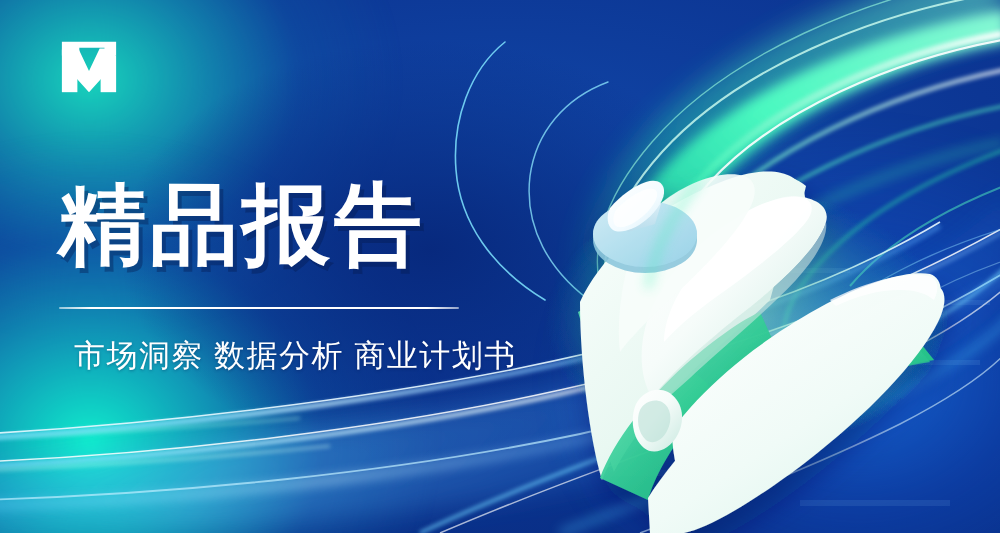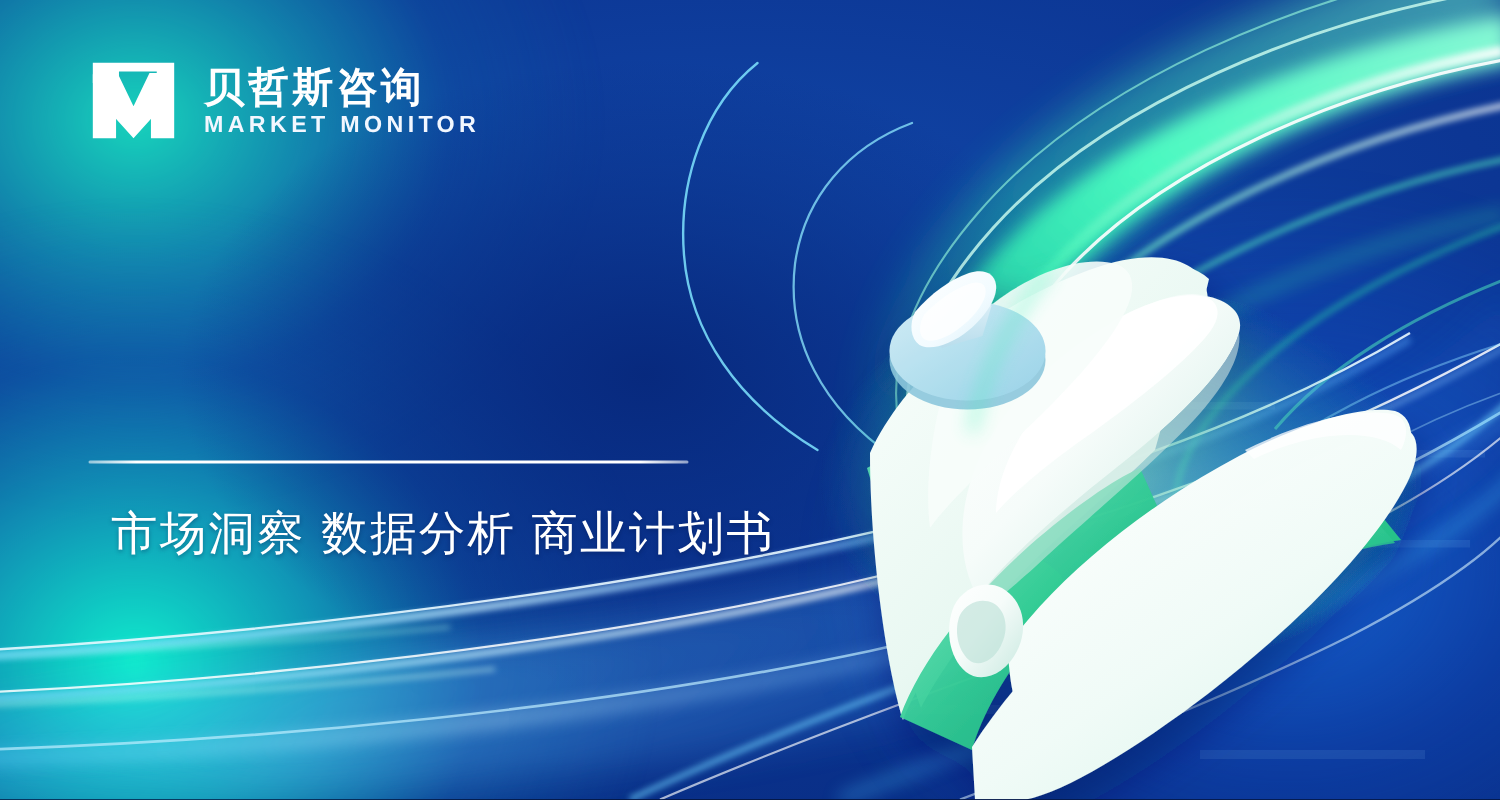--- a/index.html
+++ b/index.html
@@ -425,24 +425,21 @@
 
         <path fill="#ffffff" d="M20,14 L32,40 L44,14 L58,14 L32,56 L6,14 Z" opacity="0"></path>
         <path fill="#ffffff" d="M6,12 L32,46 L58,12 L58,30 L32,62 L6,30 Z" opacity="0"></path>
 
         <path fill="#ffffff" d="M5,13 L21,13 L32,36 L43,13 L59,13 L59,28 L32,58 L5,28 Z"></path>
 
         <path fill="#0e4296" d="M32,44 L14,24 L14,56 L20,56 L20,36 L32,56 L44,36 L44,56 L50,56 L50,24 Z" opacity="0"></path>
 
         <path fill="none" d="M0,0"></path>
       </svg>
-      <div class="logo-text">
-        <div class="logo-cn">贝哲斯咨询</div>
-        <div class="logo-en">MARKET MONITOR</div>
-      </div>
     </div>
 
+    <div class="headline">精品报告</div>
 
     <div class="divider"></div>
 
     <div class="subtitle">市场洞察 数据分析 商业计划书</div>
   </div>
 </div>
 
 </body></html>

